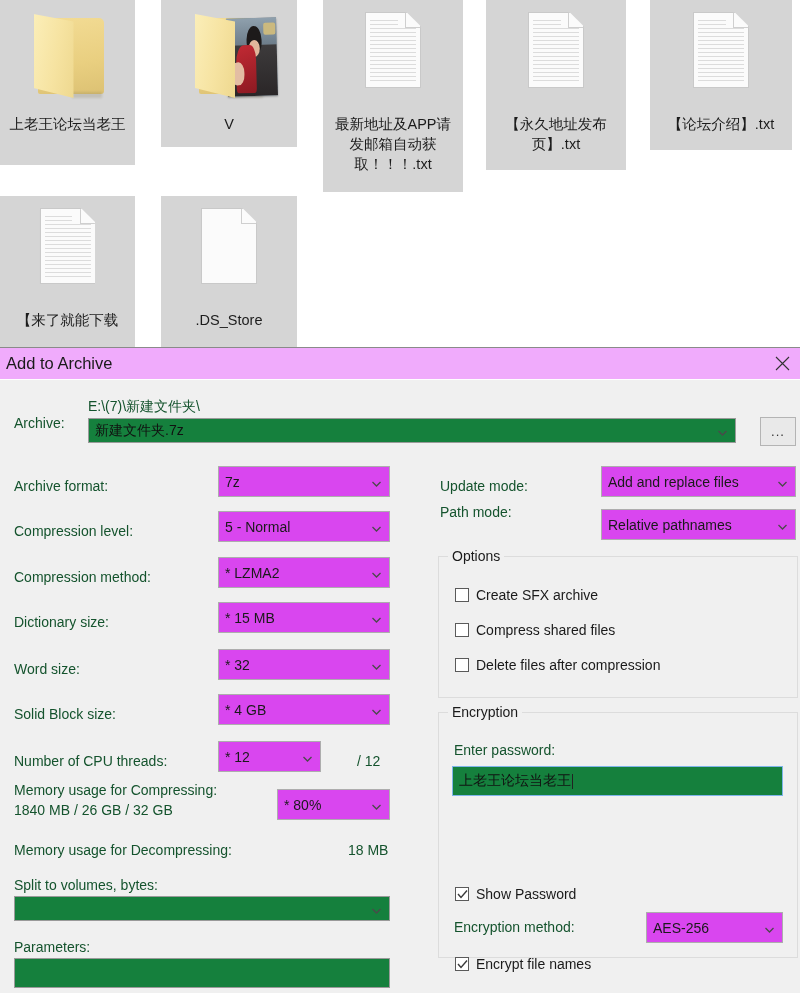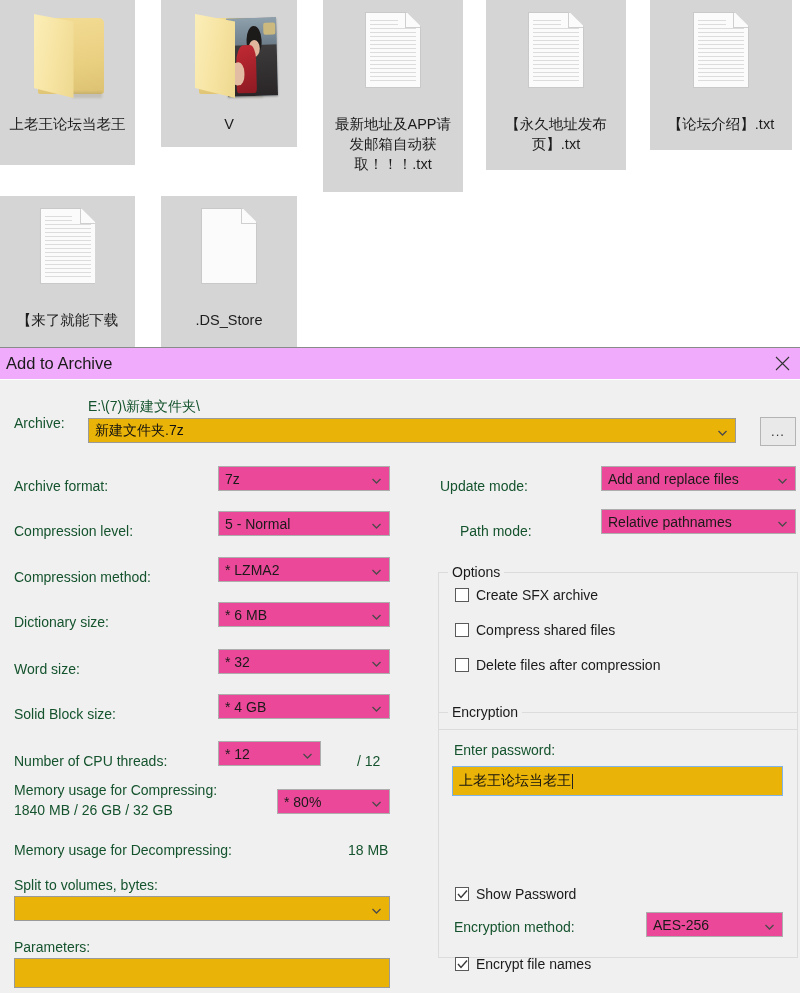--- a/index.html
+++ b/index.html
@@ -109,35 +109,35 @@
     position: absolute; right: 0px; top: 0px; width: 36px; height: 31px;
     display: flex; align-items: center; justify-content: center;
     cursor: pointer;
   }
   #close-btn svg { display:block; }
 
   .lbl { position: absolute; font-size: 14px; color: #14532d; white-space: nowrap; }
 
   .combo {
     position: absolute; box-sizing: border-box;
-    background: #ec4899; border: 1px solid #adadad;
-    height: 25px;
+    background: #d946ef; border: 1px solid #adadad;
+    height: 31px;
     display: flex; align-items: center;
     font-size: 14px; color: #1a1a1a;
     padding-left: 6px; cursor: pointer;
   }
   .combo .caret {
     position: absolute; right: 7px; top: 50%; transform: translateY(-50%);
     width: 11px; height: 11px;
   }
   .combo .val { white-space: nowrap; overflow: hidden; }
 
   .textbox {
     position: absolute; box-sizing: border-box;
-    background: #eab308; border: 1px solid #9a9a9a;
+    background: #15803d; border: 1px solid #9a9a9a;
     height: 25px; display: flex; align-items: center;
     font-size: 14px; color: #111; padding-left: 6px; text-align: right;
   }
   .textbox.focused { border: 1px solid #7eb4ea; outline: none; }
   .textbox.combo-style .caret {
     position:absolute; right: 7px; top: 50%; transform: translateY(-50%);
     width: 11px; height: 11px;
   }
   .caretline { stroke: #4a4a4a; stroke-width: 1.3; fill: none; }
 
@@ -379,21 +379,21 @@
     <div class="combo" style="left:218px; top:209px; width:172px;">
       <span class="val">*  LZMA2</span>
       <span class="caret">
         <svg width="11" height="11" viewBox="0 0 11 11">
             <path class="caretline" d="M1.5 3.5 L5.5 7.5 L9.5 3.5"></path>
           </svg></span>
     </div>
 
     <div class="lbl" style="left:14px; top:266px;">Dictionary size:</div>
     <div class="combo" style="left:218px; top:254px; width:172px;">
-      <span class="val">*  6 MB</span>
+      <span class="val">*  15 MB</span>
       <span class="caret">
         <svg width="11" height="11" viewBox="0 0 11 11">
             <path class="caretline" d="M1.5 3.5 L5.5 7.5 L9.5 3.5"></path>
           </svg></span>
     </div>
 
     <div class="lbl" style="left:14px; top:313px;">Word size:</div>
     <div class="combo" style="left:218px; top:301px; width:172px;">
       <span class="val">*  32</span>
       <span class="caret">
@@ -450,30 +450,30 @@
 
     <div class="lbl" style="left:440px; top:130px;">Update mode:</div>
     <div class="combo" style="left:601px; top:118px; width:195px;">
       <span class="val">Add and replace files</span>
       <span class="caret">
         <svg width="11" height="11" viewBox="0 0 11 11">
             <path class="caretline" d="M1.5 3.5 L5.5 7.5 L9.5 3.5"></path>
           </svg></span>
     </div>
 
-    <div class="lbl" style="left:440px; top:175px;margin-left:20px;">Path mode:</div>
+    <div class="lbl" style="left:440px; top:156px;">Path mode:</div>
     <div class="combo" style="left:601px; top:161px; width:195px;">
       <span class="val">Relative pathnames</span>
       <span class="caret">
         <svg width="11" height="11" viewBox="0 0 11 11">
             <path class="caretline" d="M1.5 3.5 L5.5 7.5 L9.5 3.5"></path>
           </svg></span>
     </div>
 
-    <div class="group" style="left:438px; top:224px; width:360px; height:158px;">
+    <div class="group" style="left:438px; top:208px; width:360px; height:142px;">
       <span class="grp-title">Options</span>
     </div>
     <div class="chk" style="left:455px; top:239px;">
       <span class="box"></span>
       <span class="txt">Create SFX archive</span>
     </div>
     <div class="chk" style="left:455px; top:274px;">
       <span class="box"></span>
       <span class="txt">Compress shared files</span>
     </div>

